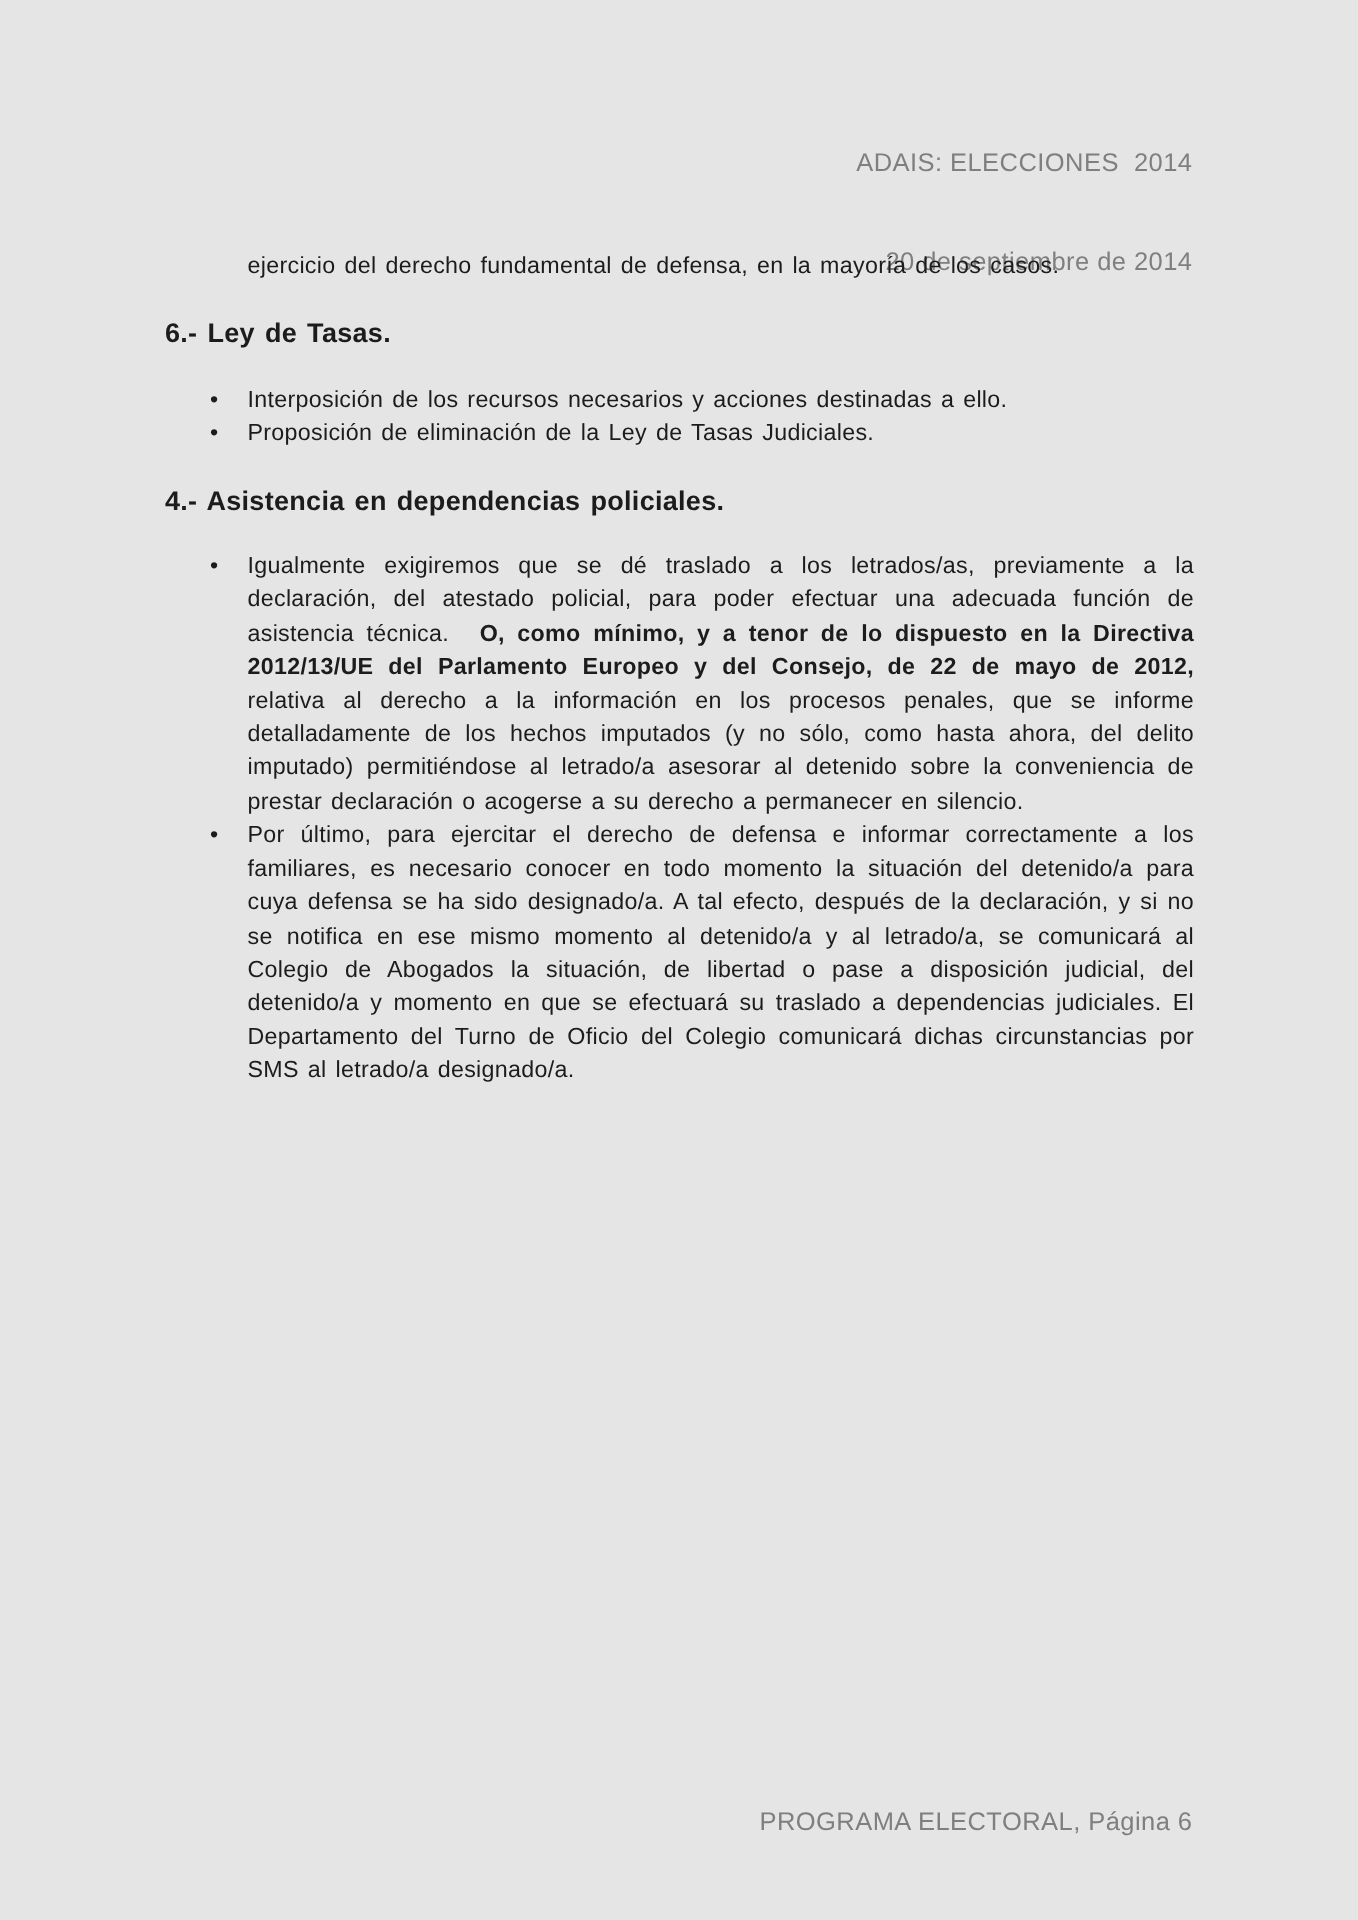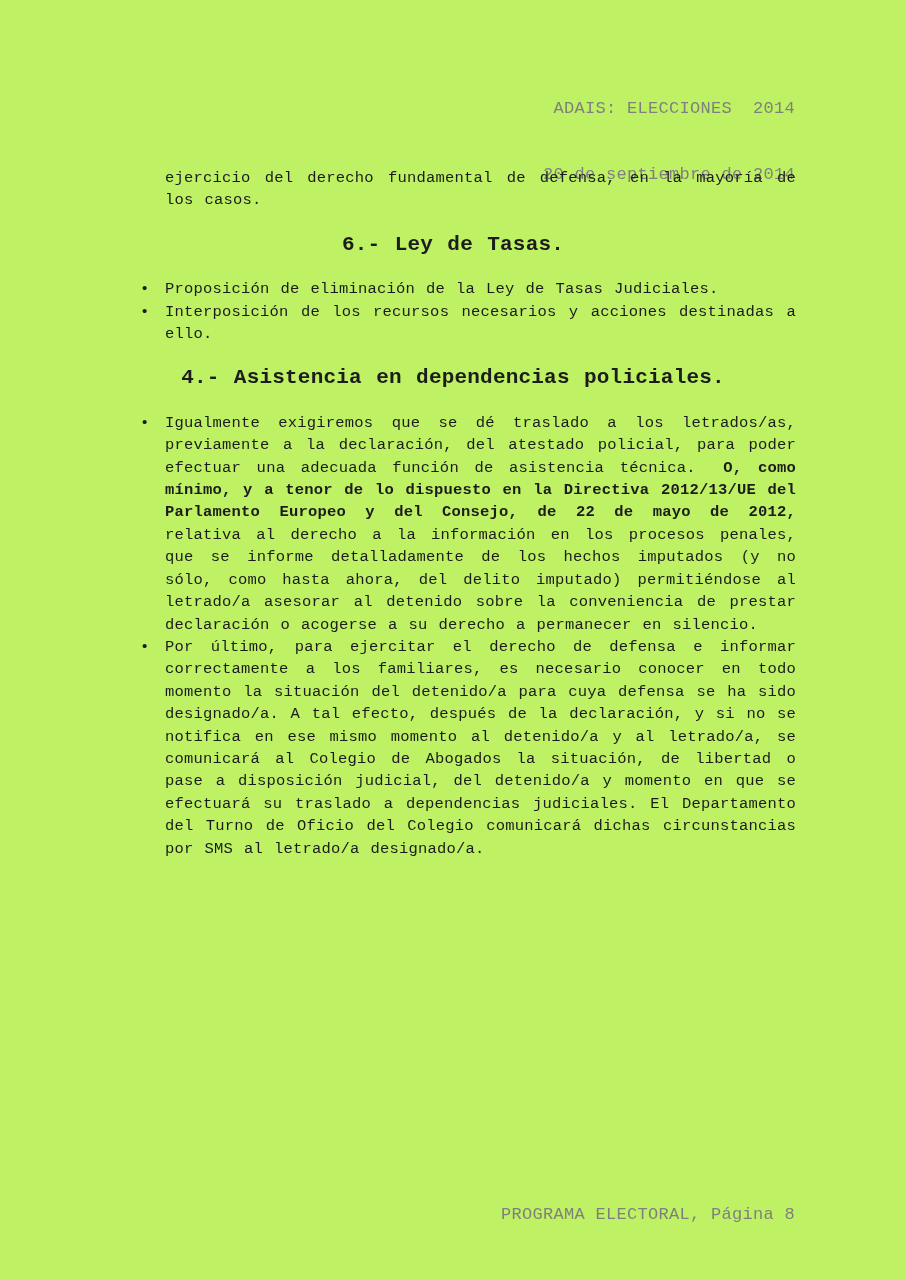--- a/index.html
+++ b/index.html
@@ -4,24 +4,24 @@
 <style>
   html, body {
     margin: 0;
     padding: 0;
     background: #ffffff;
   }
   .page {
     width: 905px;
     height: 1280px;
     margin: 0 auto;
-    background: #bef264;
+    background: #e5e5e5;
     position: relative;
     overflow: hidden;
-    font-family: Liberation Mono, monospace;
+    font-family: Liberation Sans, sans-serif;
     color: #1c1c1c;
     box-sizing: border-box;
   }
   .page-header {
     position: absolute;
     top: 54px;
     right: 110px;
     text-align: right;
     color: #7f7f7f;
     font-size: 17px;
@@ -37,24 +37,24 @@
     font-size: 15.5px;
     line-height: 22.4px;
     text-align: justify;
     letter-spacing: 0.2px;
     word-spacing: 1.5px;
   }
   .para-indent {
     margin: 4px 0 0 55px;
   }
   .section-heading {
-    font-size: 21px;
+    font-size: 18px;
     font-weight: bold;
     margin: 22px 0;
-    text-align: center;
+    text-align: left;
     letter-spacing: 0.2px;
   }
   .bullet-list {
     margin: 22px 0;
     padding: 0;
     list-style: none;
   }
   .bullet-list li {
     position: relative;
     padding-left: 55px;
@@ -91,32 +91,32 @@
     <div>20 de septiembre de 2014</div>
   </header>
 
   <main class="doc-content">
 
     <p class="para-indent">ejercicio del derecho fundamental de defensa, en la mayoría de los casos.</p>
 
     <h2 class="section-heading">6.- Ley de Tasas.</h2>
 
     <ul class="bullet-list">
+      <li>Interposición de los recursos necesarios y acciones destinadas a ello.</li>
       <li>Proposición de eliminación de la Ley de Tasas Judiciales.</li>
-      <li>Interposición de los recursos necesarios y acciones destinadas a ello.</li>
     </ul>
 
 
 
     <h2 class="section-heading">4.- Asistencia en dependencias policiales.</h2>
 
     <ul class="bullet-list">
       <li><span>Igualmente exigiremos que se dé traslado a los letrados/as, previamente a la declaración, del atestado policial, para poder efectuar una adecuada función de asistencia técnica. </span><span class="bold-inline">O, como mínimo, y a tenor de lo dispuesto en la Directiva 2012/13/UE del Parlamento Europeo y del Consejo, de 22 de mayo de 2012,</span><span> relativa al derecho a la información en los procesos penales, que se informe detalladamente de los hechos imputados (y no sólo, como hasta ahora, del delito imputado) permitiéndose al letrado/a asesorar al detenido sobre la conveniencia de prestar declaración o acogerse a su derecho a permanecer en silencio.</span></li>
       <li>Por último, para ejercitar el derecho de defensa e informar correctamente a los familiares, es necesario conocer en todo momento la situación del detenido/a para cuya defensa se ha sido designado/a. A tal efecto, después de la declaración, y si no se notifica en ese mismo momento al detenido/a y al letrado/a, se comunicará al Colegio de Abogados la situación, de libertad o pase a disposición judicial, del detenido/a y momento en que se efectuará su traslado a dependencias judiciales. El Departamento del Turno de Oficio del Colegio comunicará dichas circunstancias por SMS al letrado/a designado/a.</li>
     </ul>
 
   </main>
 
   <footer class="page-footer">
-    <div>PROGRAMA ELECTORAL, Página 8</div>
+    <div>PROGRAMA ELECTORAL, Página 6</div>
   </footer>
 
 </div>
 
 </body></html>

